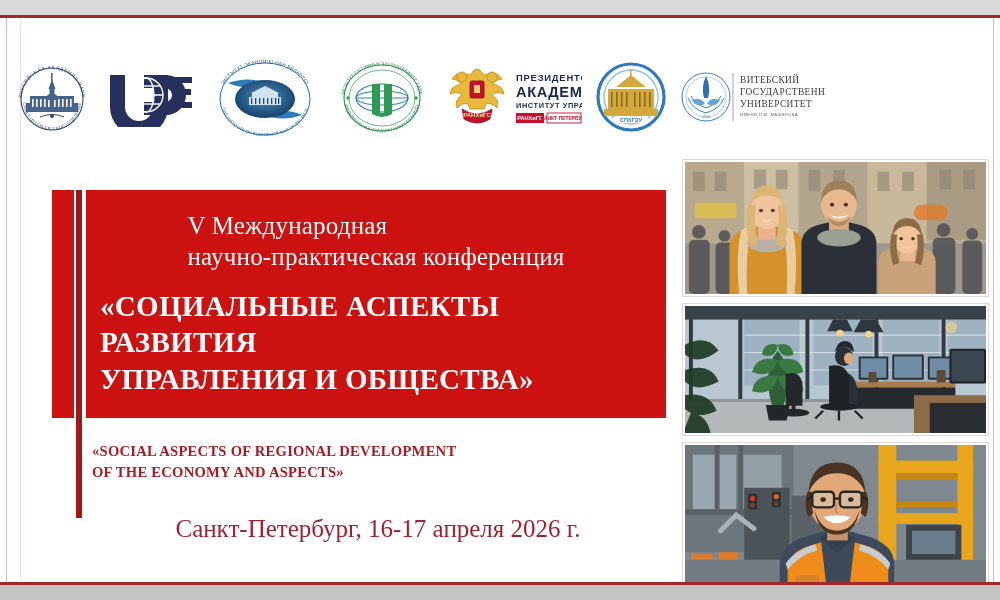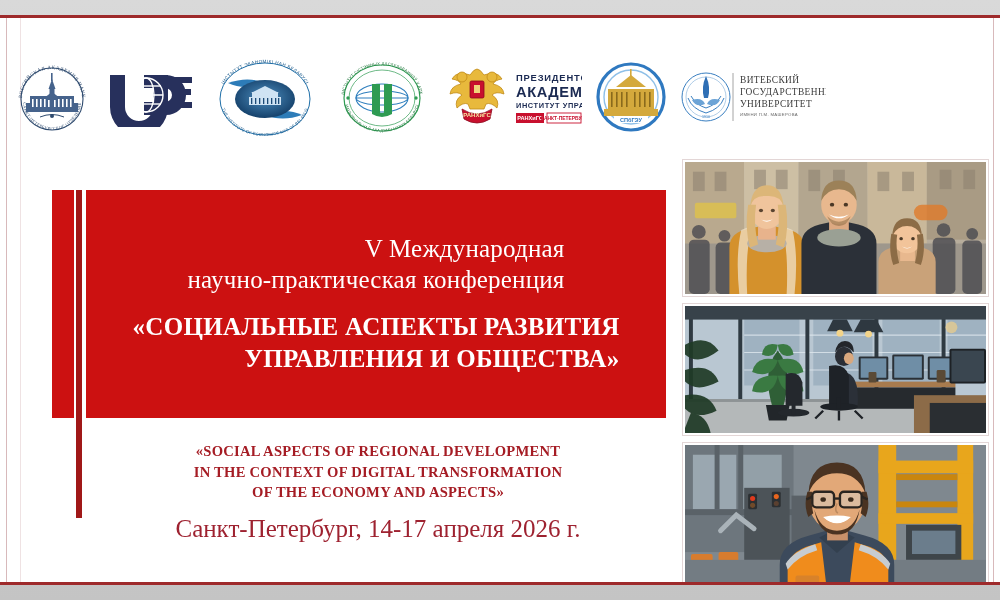--- a/index.html
+++ b/index.html
@@ -64,43 +64,42 @@
   #title-box {
     position: absolute;
     left: 86px; top: 172px;
     width: 580px; height: 228px;
     background: #cc1111;
     color: #ffffff;
     display: flex;
     flex-direction: column;
     align-items: center;
     justify-content: center;
-    text-align: right;
+    text-align: left;
     padding: 6px 14px;
   }
   #conf-kicker {
     font-size: 25px;
     line-height: 1.22;
     font-weight: 400;
     letter-spacing: .2px;
     margin-bottom: 16px;
   }
   #conf-title {
-    font-size: 25px;
+    font-size: 29px;
     line-height: 1.25;
     font-weight: 700;
     letter-spacing: .3px;
   }
 
   
   #subtitle-en {
     position: absolute;
     left: 92px; top: 423px;
     width: 572px;
-    text-align: center;
     color: #a51c24;
     font-size: 14.6px;
     font-weight: 700;
     line-height: 1.42;
     letter-spacing: .25px;
   }
 
   
   #date-line {
     position: absolute;
@@ -341,25 +340,24 @@
         <div>научно-практическая конференция</div>
       </div>
       <div id="conf-title">
         <div>«СОЦИАЛЬНЫЕ АСПЕКТЫ РАЗВИТИЯ</div>
         <div>УПРАВЛЕНИЯ И ОБЩЕСТВА»</div>
       </div>
     </div>
 
     <div id="subtitle-en">
       <div>«SOCIAL ASPECTS OF REGIONAL DEVELOPMENT</div>
-      <div>IN THE CONTEXT OF DIGITAL TRANSFORMATION</div>
       <div>OF THE ECONOMY AND ASPECTS»</div>
     </div>
 
-    <div id="date-line">Санкт-Петербург, 14-17 апреля 2026 г.</div>
+    <div id="date-line">Санкт-Петербург, 16-17 апреля 2026 г.</div>
 
     <div class="photo" id="photo-1">
       <svg viewBox="0 0 305 136" preserveAspectRatio="none">
         <defs>
           <linearGradient id="sky1" x1="0" y1="0" x2="0" y2="1">
             <stop offset="0%" stop-color="#cfc6b4"></stop>
               <stop offset="100%" stop-color="#a79c8c"></stop>
           </linearGradient>
         </defs>
         <rect width="305" height="136" fill="url(#sky1)"></rect>

